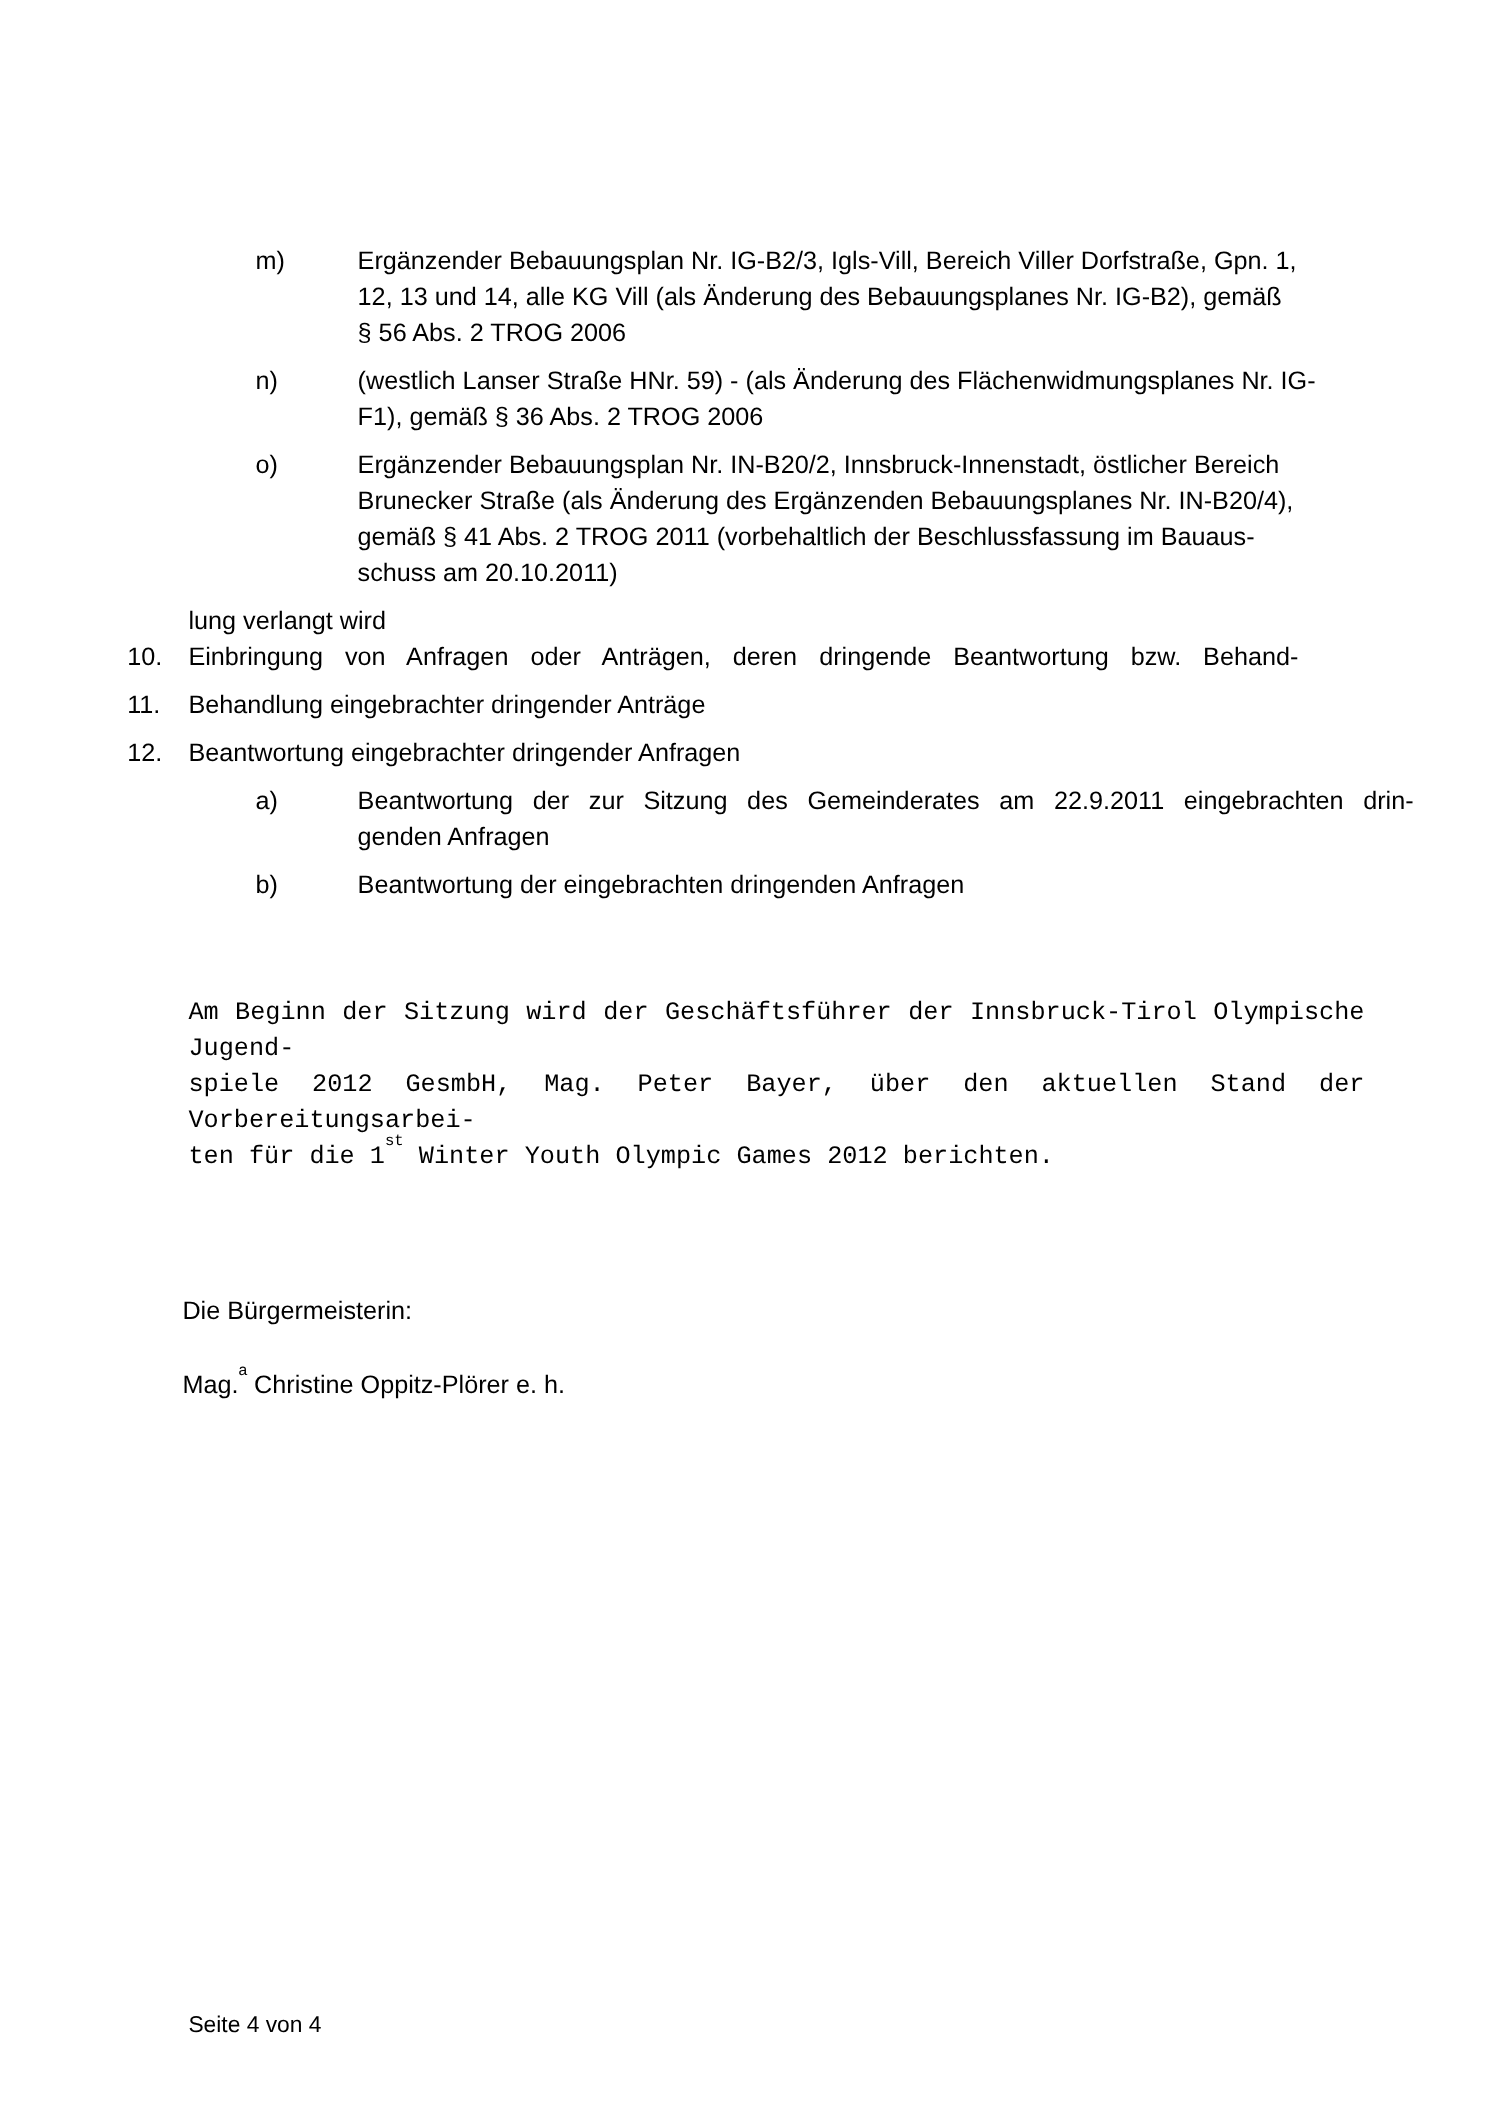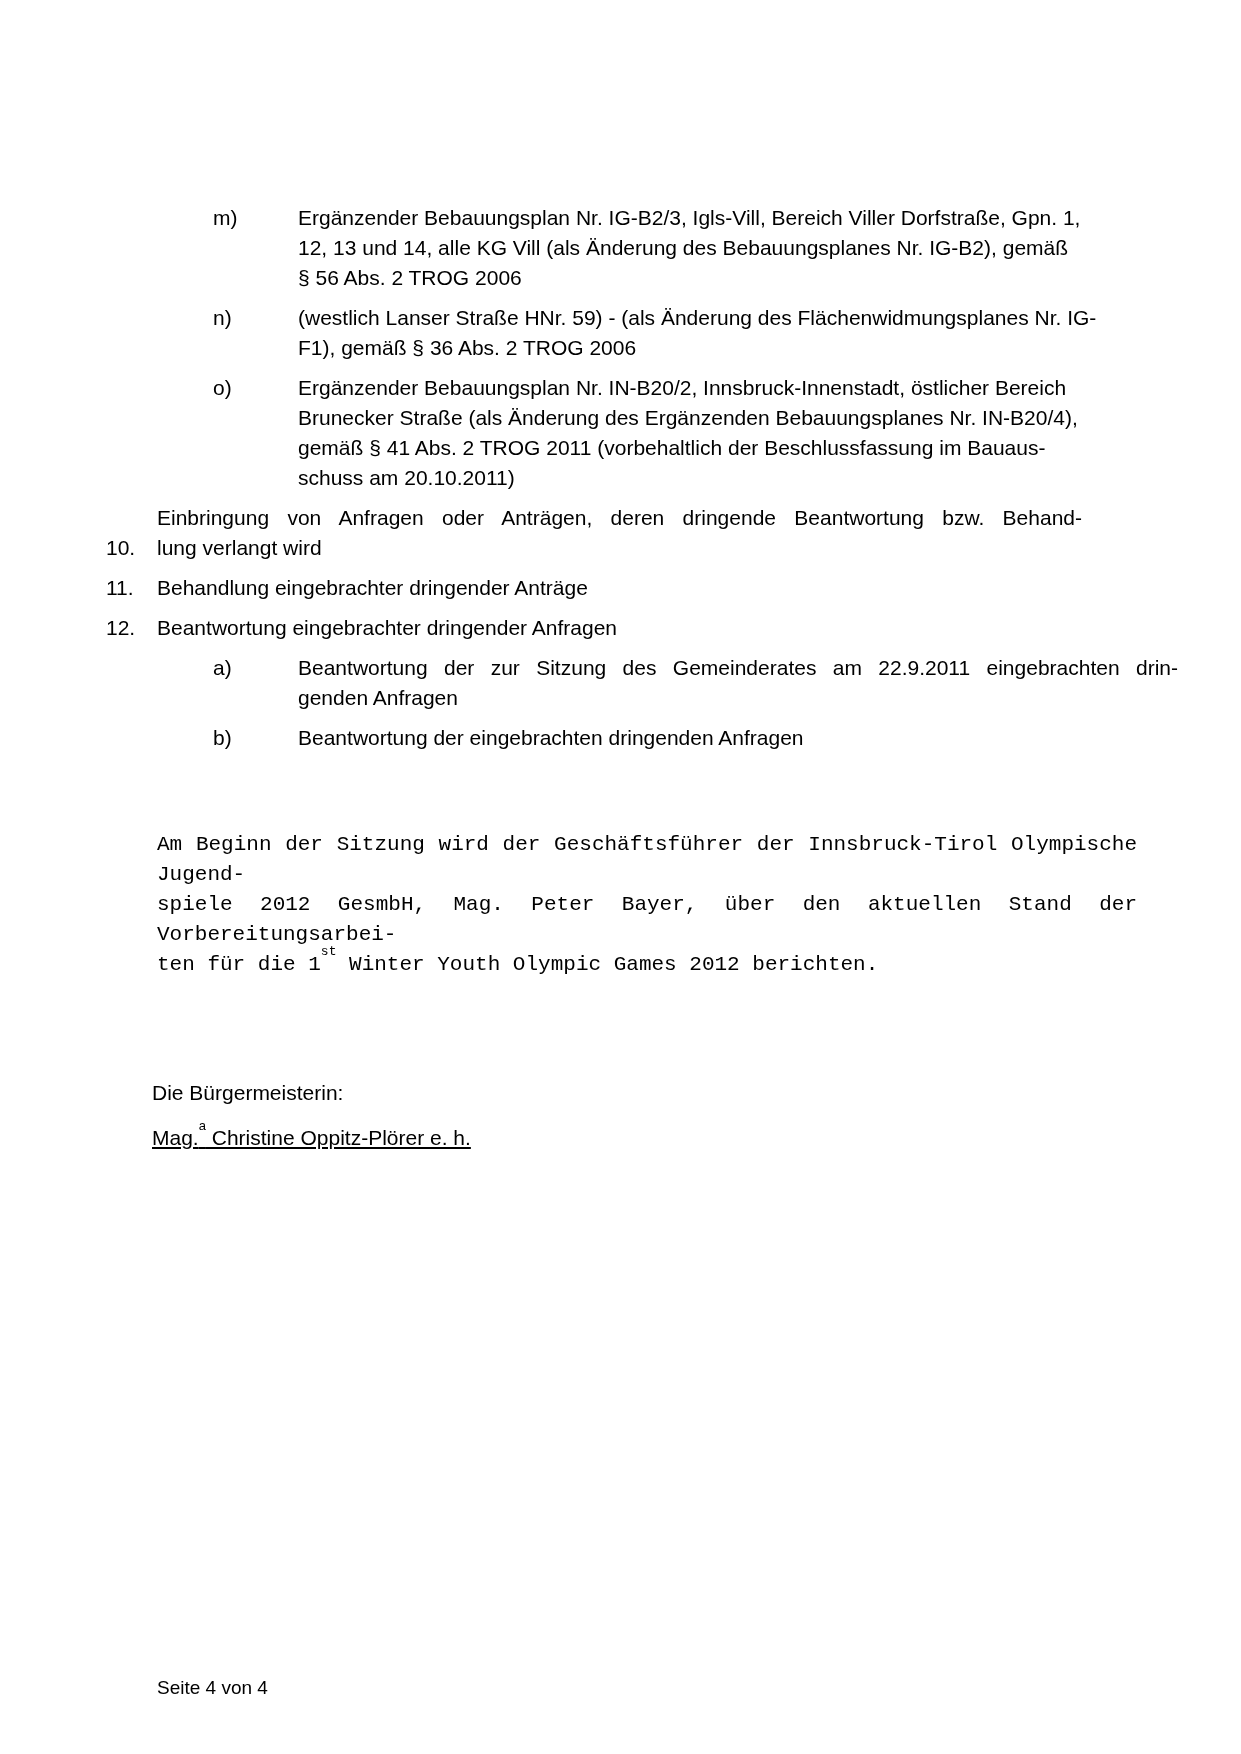--- a/index.html
+++ b/index.html
@@ -25,21 +25,21 @@
   .row.sub .lbl { width: 45px; flex: 0 0 45px; }
   .row.sub .txt { width: 880px; margin-left: 40px; }
   .tl { white-space: nowrap; }
   .tl.j { white-space: normal; text-align: justify; text-align-last: justify; }
   .para {
     margin: 77px 0 0 157px;
     width: 980px;
     font-family: Liberation Mono, monospace;
   }
   .sig { margin: 98px 0 0 152px; }
-  .sig .name-line { margin-top: 15px; text-decoration: underline; }
+  .sig .name-line { margin-top: 32px; }
   sup, .tl sup {
     font-size: 13px;
     line-height: 0;
     position: relative;
     top: -7px;
   }
   .footer {
     position: absolute;
     top: 1676px;
     left: 157px;
@@ -78,22 +78,22 @@
           <div class="tl">Ergänzender Bebauungsplan Nr. IN-B20/2, Innsbruck-Innenstadt, östlicher Bereich</div>
           <div class="tl">Brunecker Straße (als Änderung des Ergänzenden Bebauungsplanes Nr. IN-B20/4),</div>
           <div class="tl">gemäß § 41 Abs. 2 TROG 2011 (vorbehaltlich der Beschlussfassung im Bauaus-</div>
           <div class="tl">schuss am 20.10.2011)</div>
         </div>
     </div>
 
     <div class="row top">
       <div class="lbl">10.</div>
       <div class="txt">
+          <div class="tl">lung verlangt wird</div>
           <div class="tl j">Einbringung von Anfragen oder Anträgen, deren dringende Beantwortung bzw. Behand-</div>
-          <div class="tl">lung verlangt wird</div>
         </div>
     </div>
 
     <div class="row top">
       <div class="lbl">11.</div>
       <div class="txt">
           <div class="tl">Behandlung eingebrachter dringender Anträge</div>
         </div>
     </div>
 

